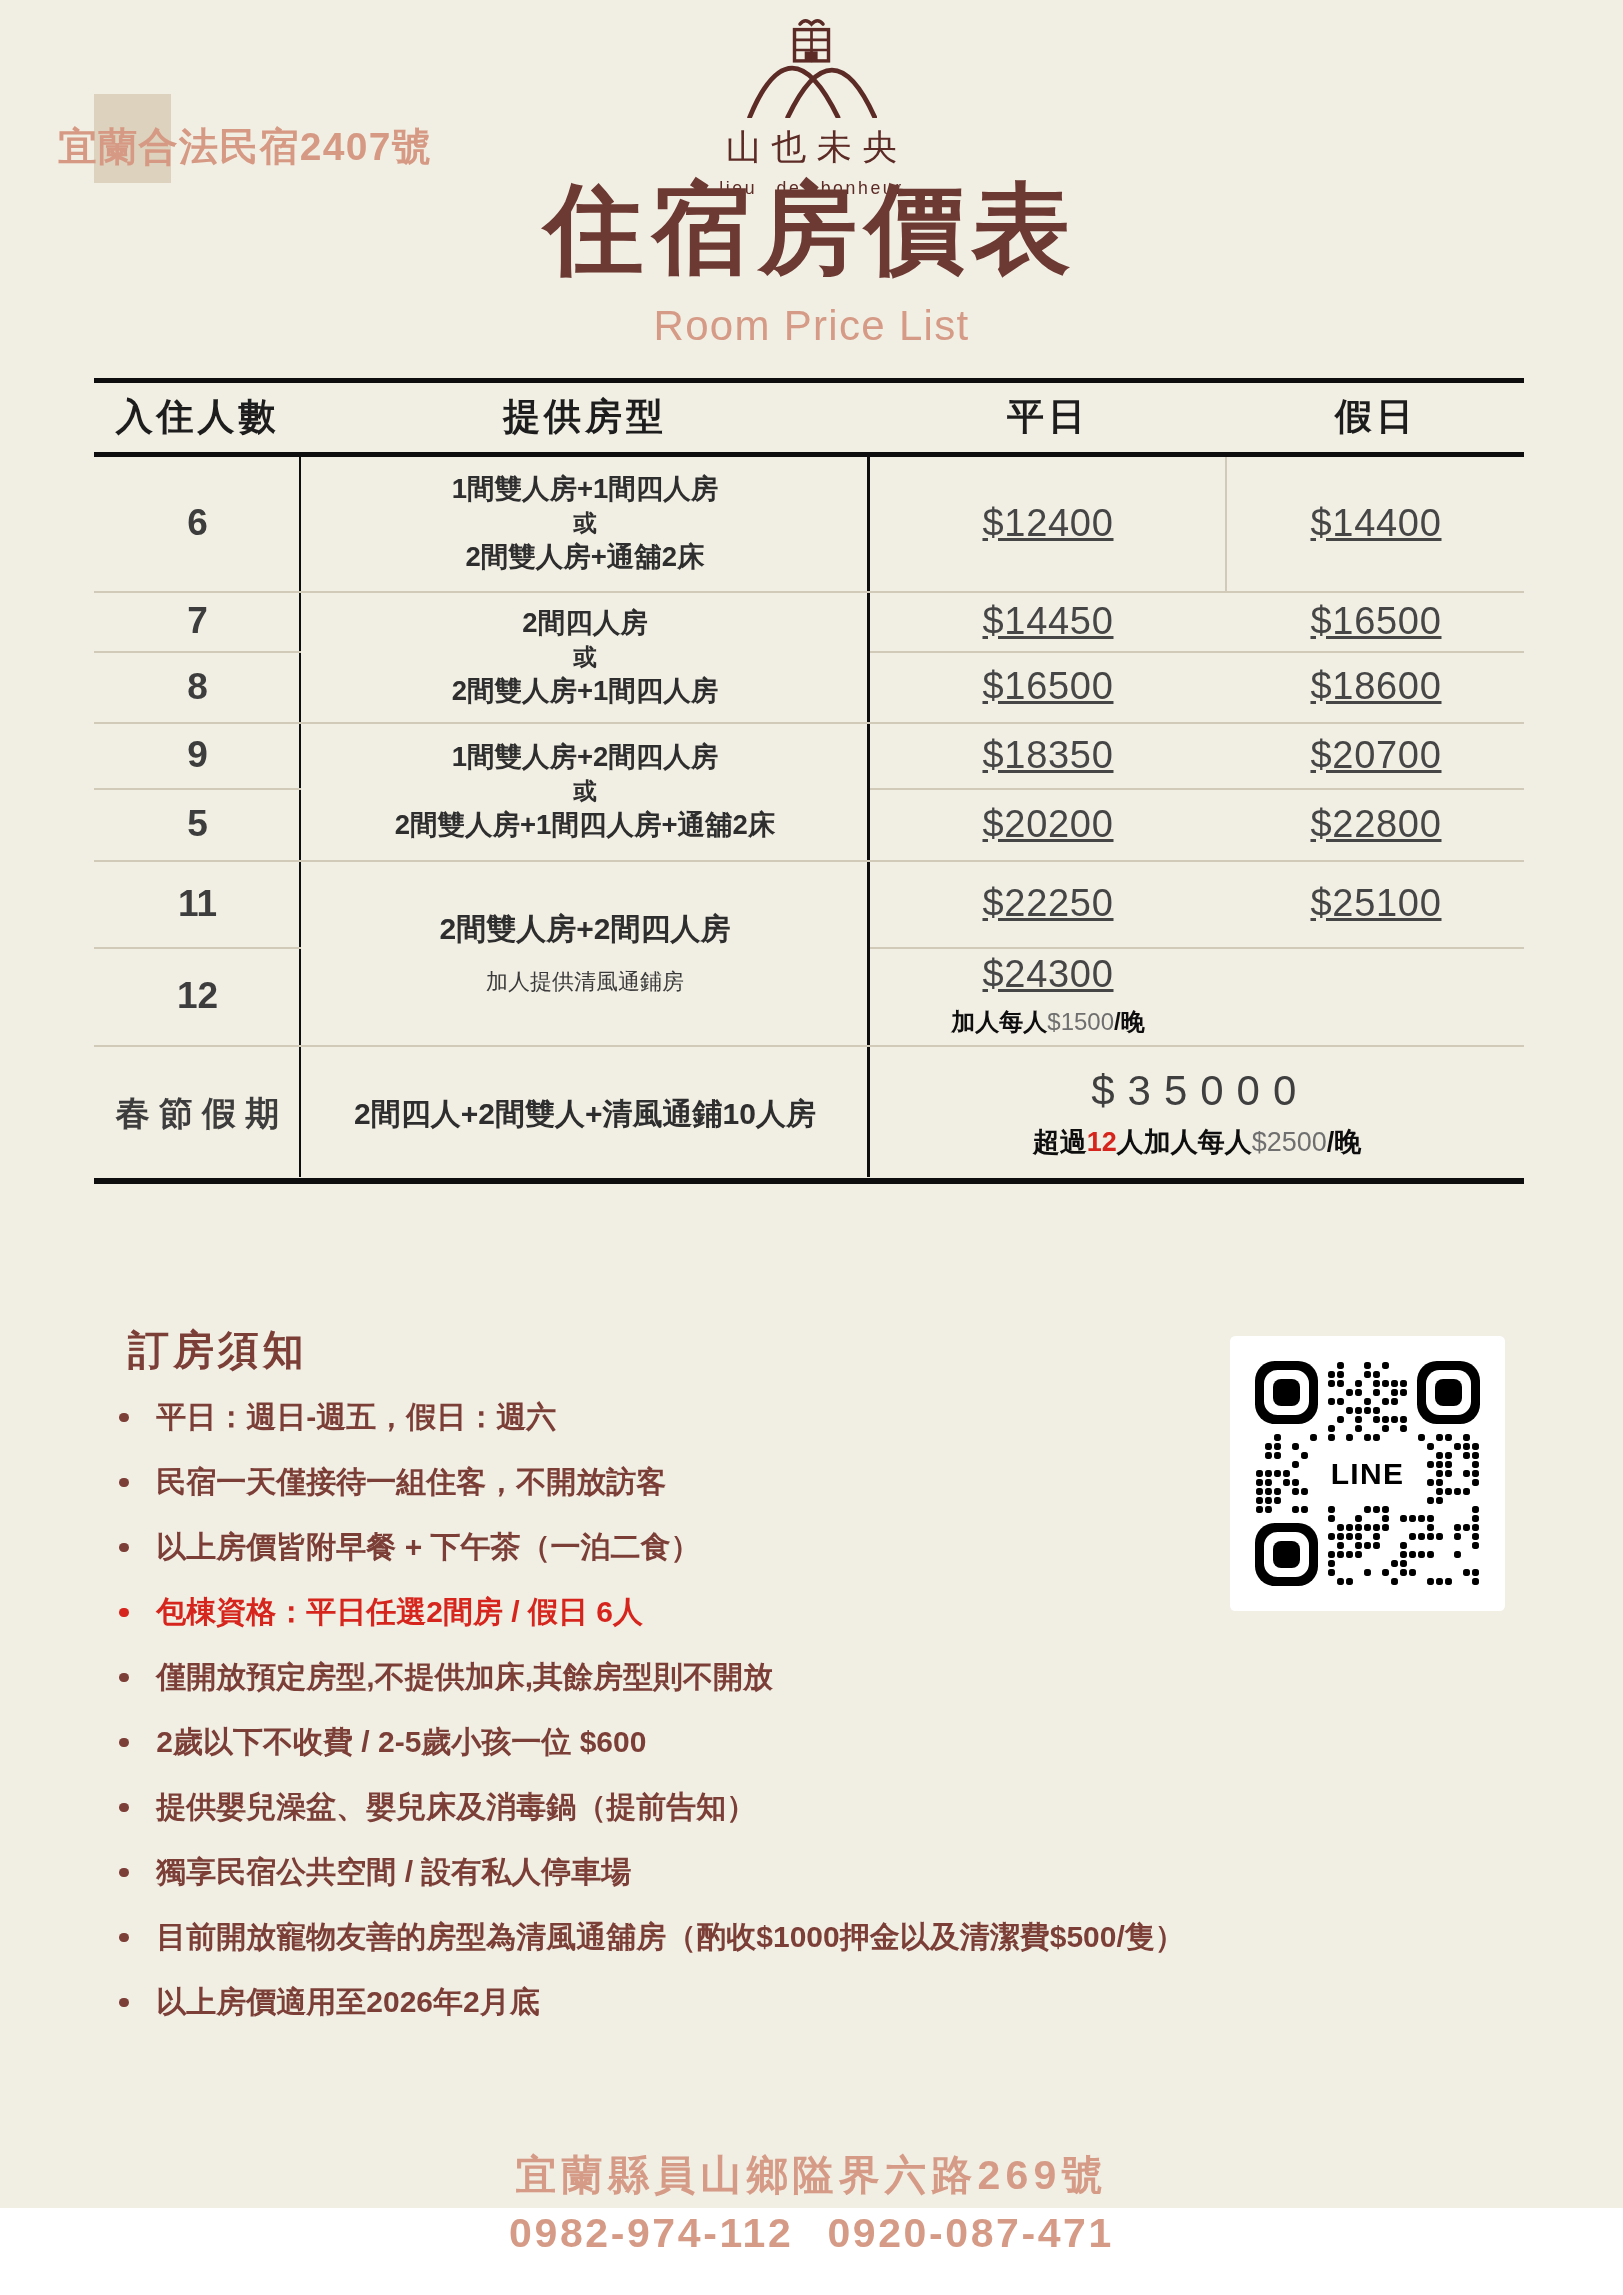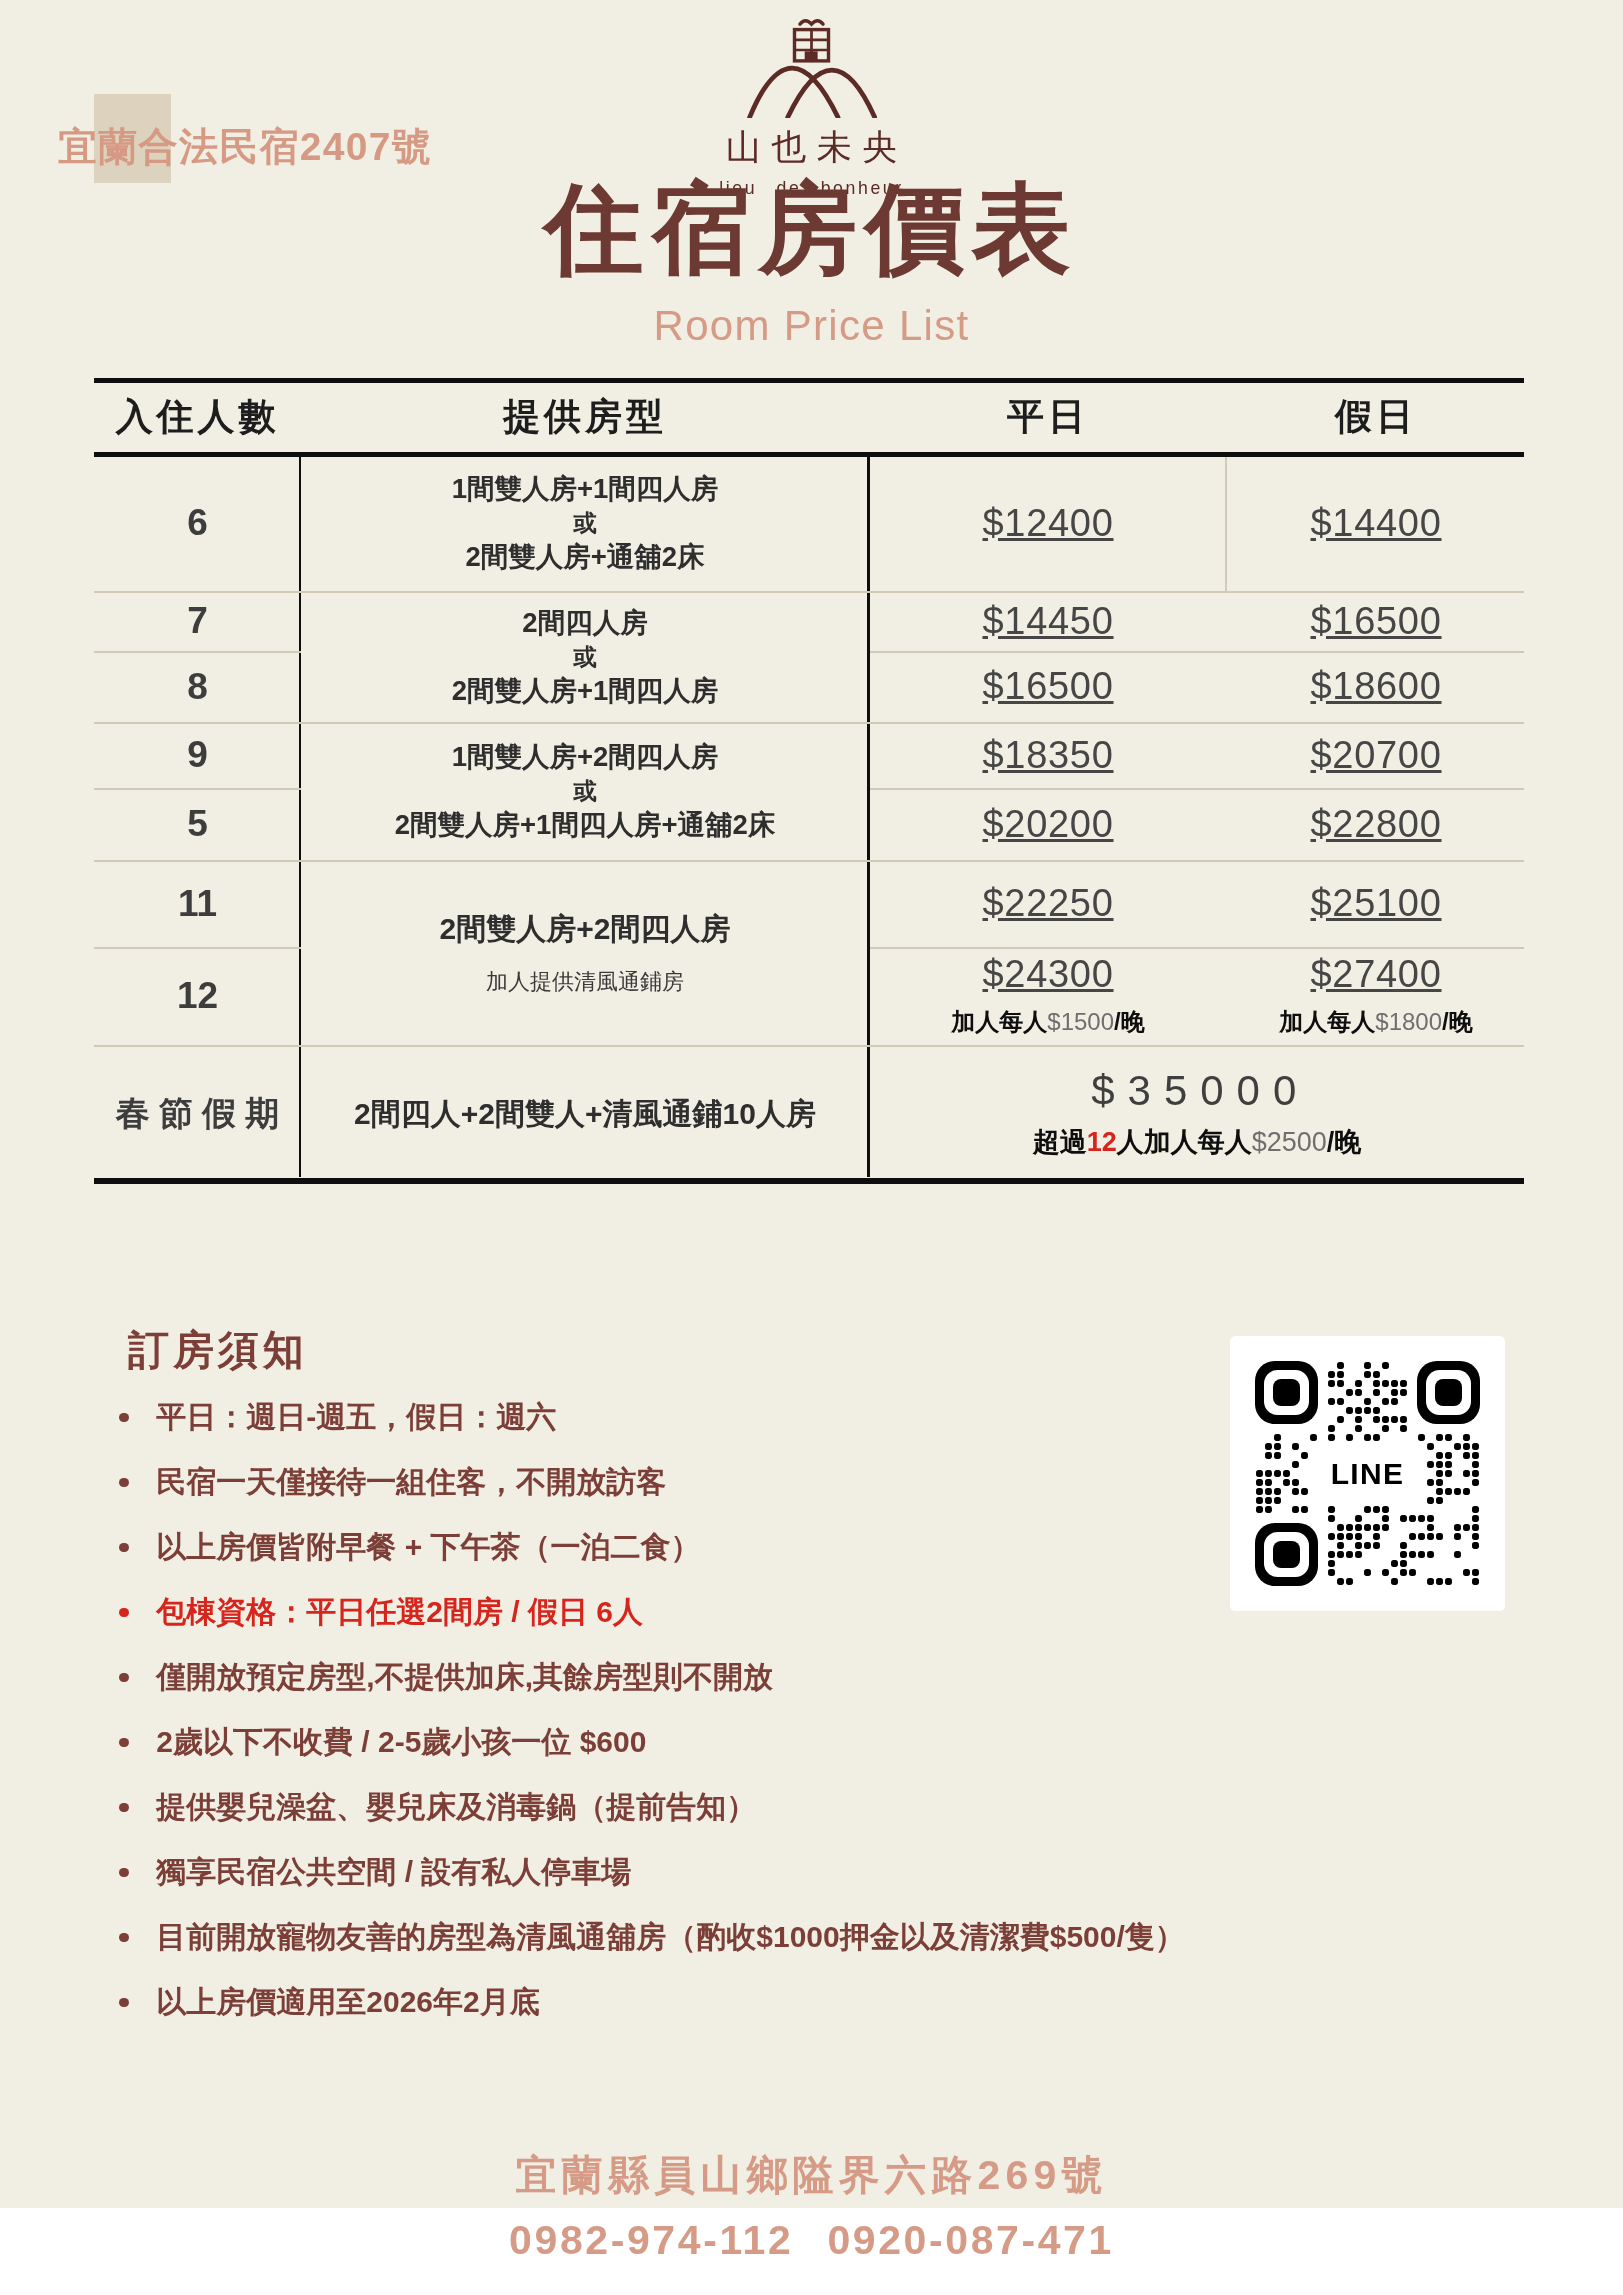--- a/index.html
+++ b/index.html
@@ -82,21 +82,21 @@
     letter-spacing:1.3px;font-family:"Liberation Sans",sans-serif;
   }
 
   
   .address{
     position:absolute;left:0;right:0;top:2148px;text-align:center;
     font-size:41px;font-weight:bold;color:#d59b86;letter-spacing:5.2px;
   }
   .footer-band{
     position:absolute;left:0;top:2208px;width:100%;height:88px;background:#ffffff;
-    display:flex;justify-content:center;align-items:flex-start;gap:34px;padding-top:9px;box-sizing:border-box;
+    display:flex;justify-content:center;align-items:flex-start;gap:34px;padding-top:2px;box-sizing:border-box;
   }
   .phone{font-size:41px;font-weight:bold;color:#d59b86;letter-spacing:2.6px;}
 </style>
 </head>
 <body>
 
 <div class="page">
 
   <div class="license-rect"></div>
   <div class="license-text">宜蘭合法民宿2407號</div>
@@ -168,24 +168,20 @@
       <div class="price">$24300</div>
       <div class="price-extra"><span>加人每人</span><span class="amt">$1500</span><span>/晚</span></div>
     </div>
 
     <div class="cell price" style="grid-area:2/4">$14400</div>
     <div class="cell price" style="grid-area:3/4">$16500</div>
     <div class="cell price" style="grid-area:4/4">$18600</div>
     <div class="cell price" style="grid-area:5/4">$20700</div>
     <div class="cell price" style="grid-area:6/4">$22800</div>
     <div class="cell price" style="grid-area:7/4">$25100</div>
-    <div class="cell" style="grid-area:8/4">
-      <div class="price">$27400</div>
-      <div class="price-extra"><span>加人每人</span><span class="amt">$1800</span><span>/晚</span></div>
-    </div>
 
     <div class="cell" style="grid-row:9;grid-column:3/span 2">
       <div class="bigprice">$35000</div>
       <div class="bignote"><span>超過</span><span class="red">12</span><span>人加人每人</span><span class="amt">$2500</span><span>/晚</span></div>
     </div>
 
     <div class="ln" style="left:0;top:0;width:100%;height:4.6px"></div>
     <div class="ln" style="left:0;top:74px;width:100%;height:5.2px"></div>
     <div class="ln" style="left:0;top:800px;width:100%;height:5.9px"></div>
     <div class="ln" style="left:205px;top:79px;width:2px;height:720px"></div>

